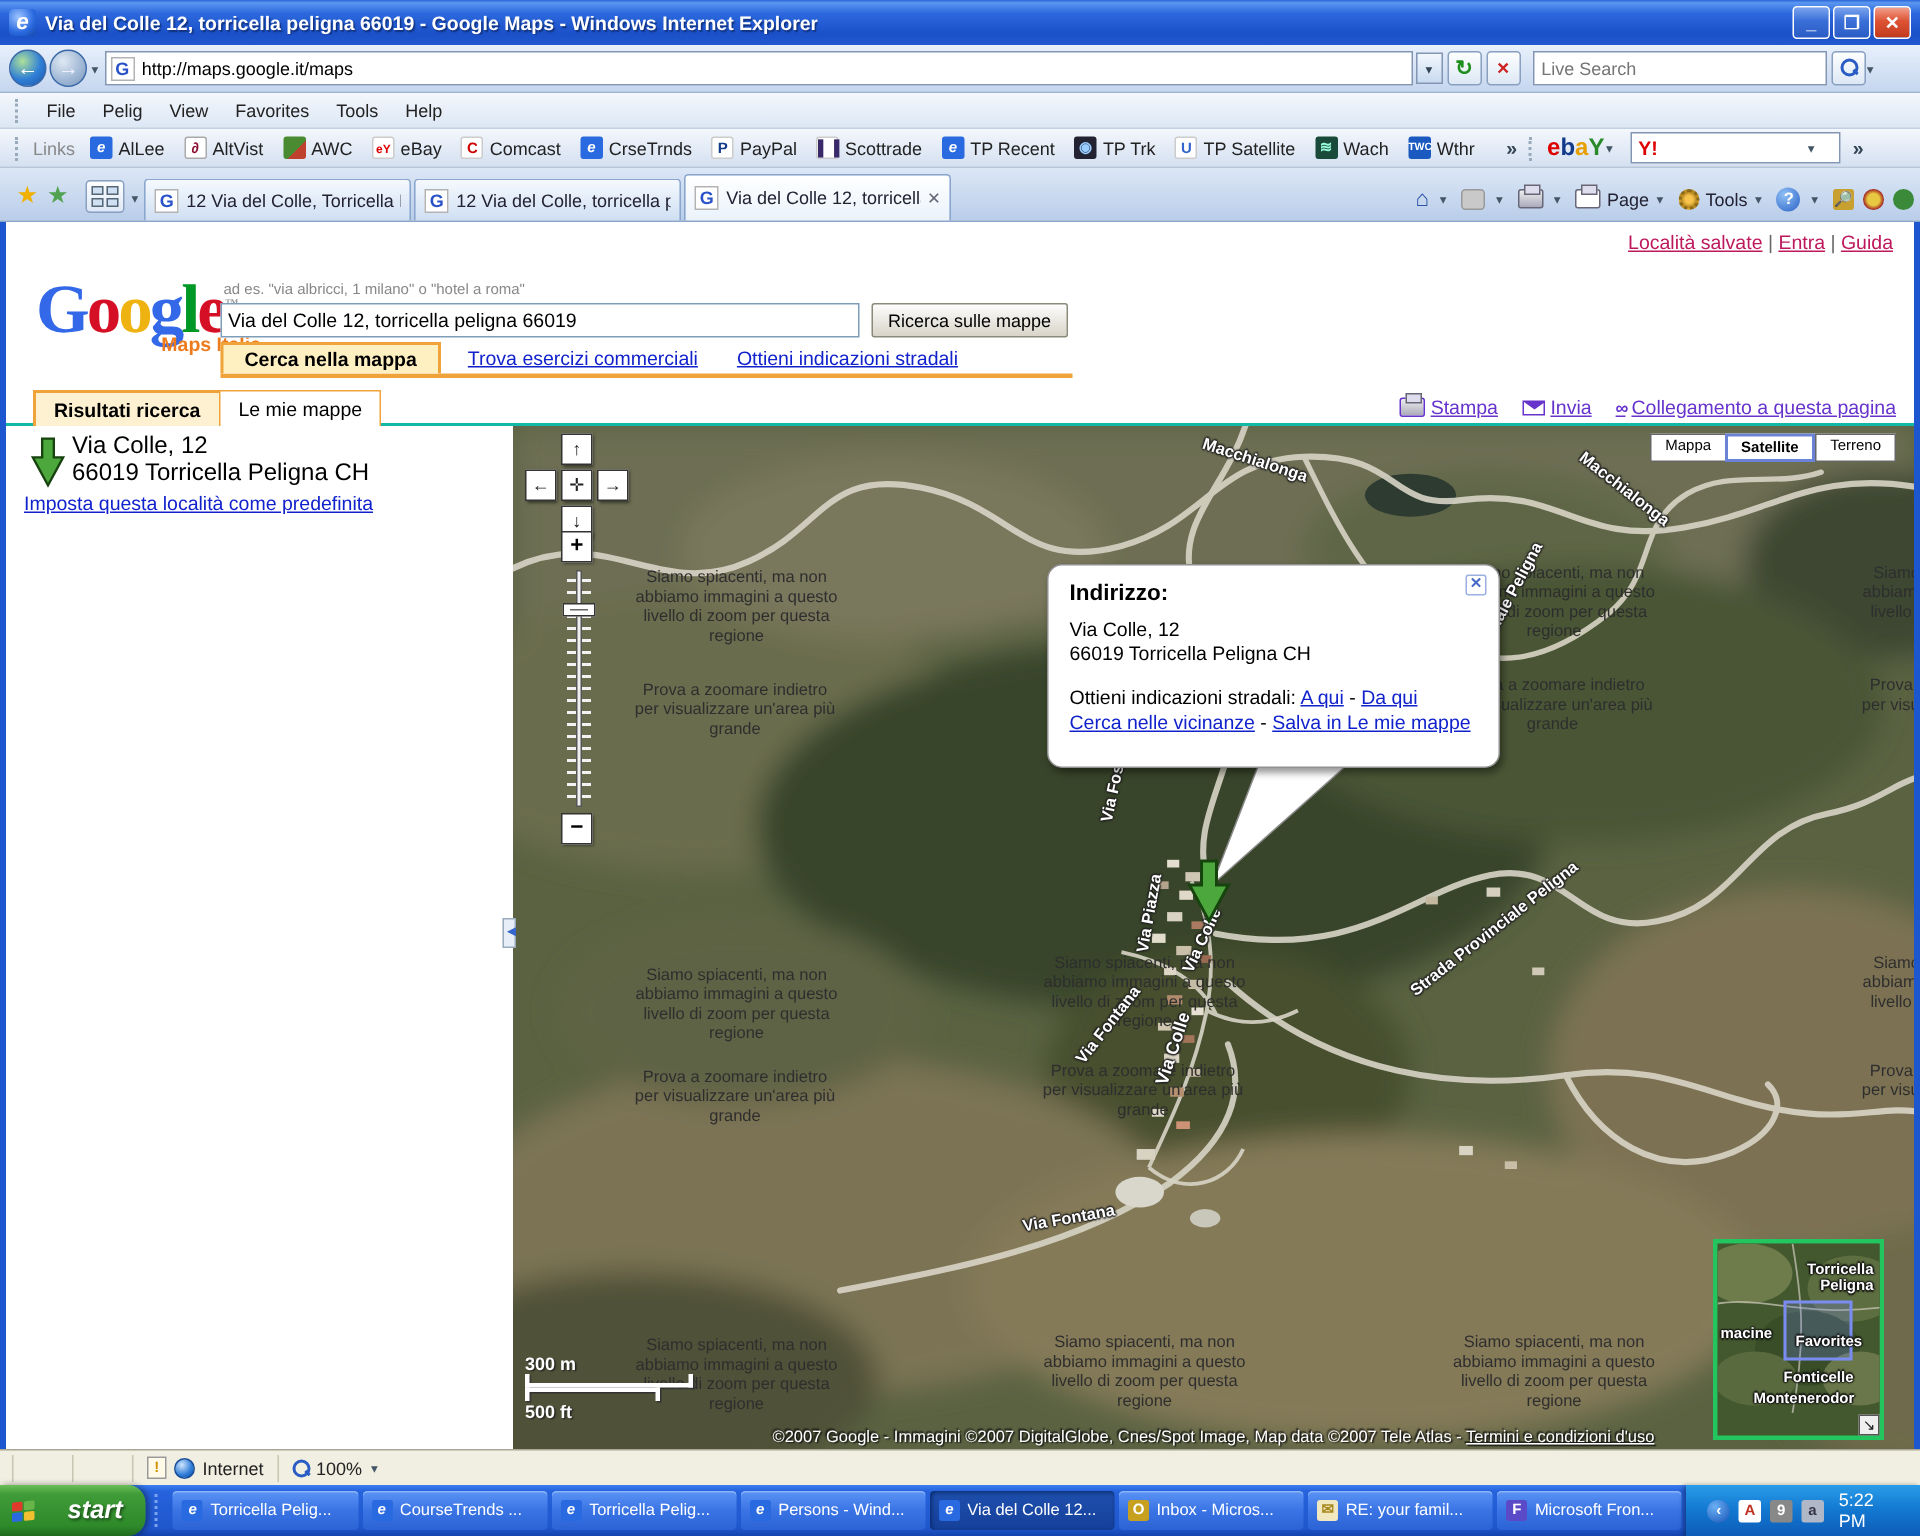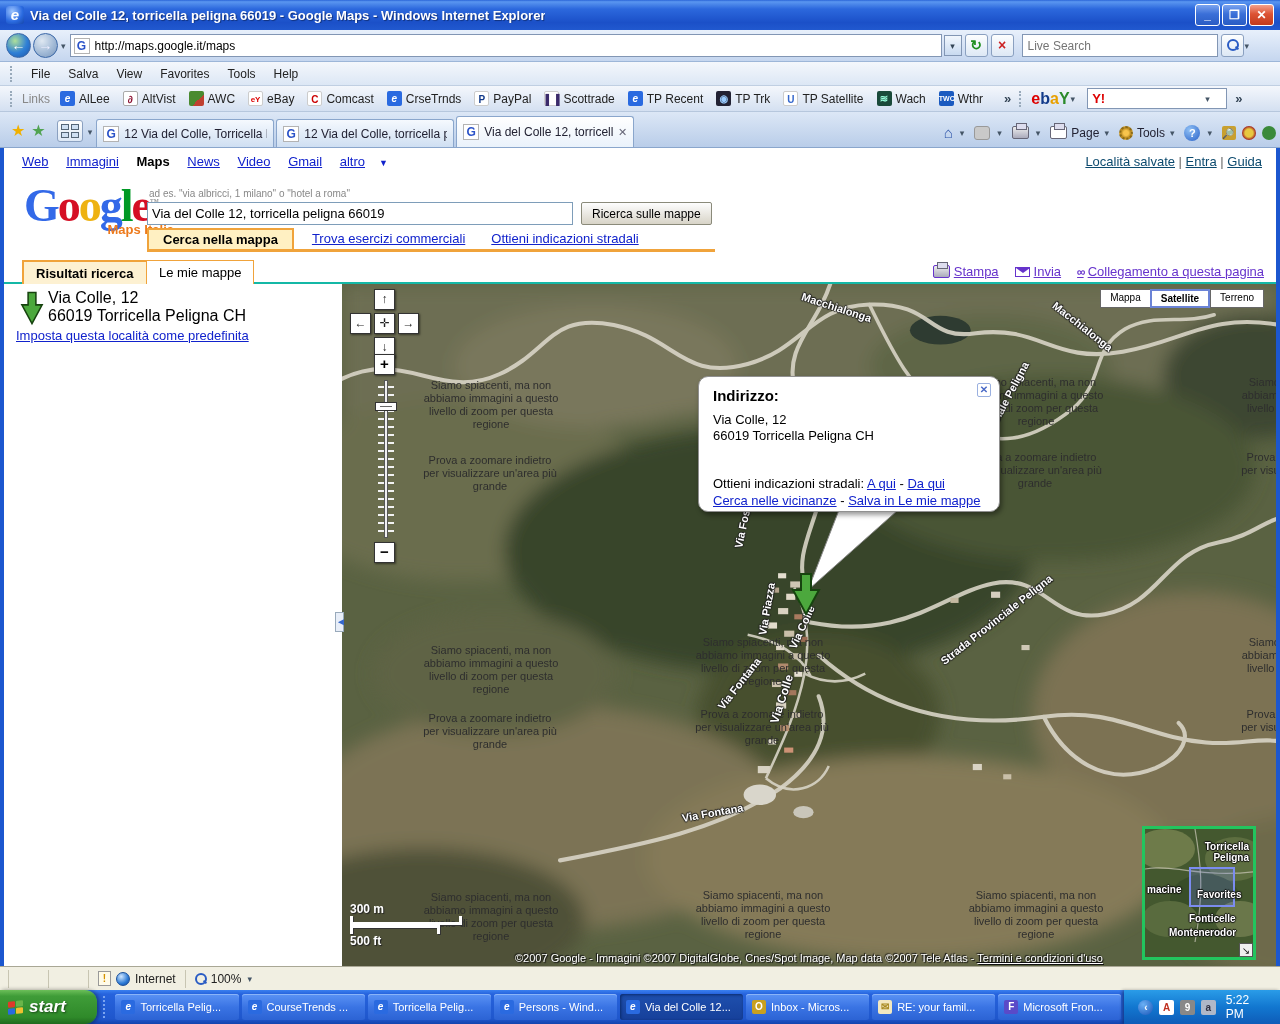--- a/index.html
+++ b/index.html
@@ -78,21 +78,21 @@
 .printico{display:inline-block;width:17px;height:13px;background:linear-gradient(#eee,#aab);border:1px solid #667;border-radius:2px;position:relative}
 .printico::before{content:"";position:absolute;left:3px;top:-4px;width:9px;height:5px;background:#dde;border:1px solid #667}
 
 
 .page{position:absolute;left:0;top:148px;width:1280px;height:818px;background:#fff;border-left:4px solid #1c57cf;border-right:4px solid #1c57cf}
 .gnav{position:absolute;left:18px;top:6px;font-size:13px}
 .gnav a{color:#1122cc;text-decoration:underline;margin-right:14px}
 .gnav .cur{font-weight:bold;color:#000;margin-right:14px}
 .gnav .caret{color:#1122cc;font-size:9px}
 .gnav-right{position:absolute;right:14px;top:6px;font-size:13px;color:#666}
-.gnav-right a{color:#0c4a6e;text-decoration:underline}
+.gnav-right a{color:#be185d;text-decoration:underline}
 .glogo{position:absolute;left:20px;top:32px;width:150px}
 .glogo .word{font-family:"Liberation Serif",serif;font-weight:bold;font-size:46px;letter-spacing:-2px;line-height:44px}
 .glogo sup{font-size:9px;color:#999}
 .glogo .sub{color:#ed7a1c;font-weight:bold;font-size:13px;text-align:right;margin-top:-6px}
 .hint{position:absolute;left:145px;top:40px;font-size:10px;color:#888}
 .gsearch{position:absolute;left:143px;top:54px;display:flex}
 .gsearch input{width:426px;height:23px;border:1px solid #7e9db9;font-size:13px;padding:0 4px;font-family:"Liberation Sans",sans-serif}
 .gsbtn{margin-left:8px;height:23px;font-size:12px;padding:0 10px;background:linear-gradient(#fdfdfd,#d8d4c8);border:1px solid #8a8a7a;border-radius:2px}
 .gtabs{position:absolute;left:143px;top:82px;width:568px;height:22px;border-bottom:3px solid #f0a33b;display:flex;align-items:flex-end}
 .gtab-active{background:#fff0c2;border:2px solid #f0a33b;border-bottom:none;font-weight:bold;font-size:13px;padding:2px 14px;margin-right:18px}
@@ -127,21 +127,21 @@
 .ztrack{position:absolute;left:36px;top:96px;width:16px;height:158px;z-index:6;
  background:repeating-linear-gradient(to bottom,transparent 0 6px,#f2f2f2 6px 8px)}
 .zbar{position:absolute;left:42px;top:96px;width:4px;height:158px;background:#efefef;border:1px solid #555;z-index:6}
 .zhandle{position:absolute;left:33px;top:118px;width:22px;height:9px;background:#fdfdfd;border:1px solid #333;z-index:8}
 .zhandle::after{content:"";display:block;margin:3px 4px;border-top:1px solid #666}
 .marker{position:absolute;z-index:5}
 .bubble{position:absolute;left:356px;top:92px;width:302px;height:136px;background:#fff;border:1px solid #909090;border-radius:10px;
  box-shadow:2px 3px 5px rgba(0,0,0,.4);z-index:4;padding:10px 14px;font-size:13px;color:#000}
 .bubble h3{font-size:15px;margin-bottom:8px}
 .bubble .ln{line-height:16px}
-.bubble .links{margin-top:31px;line-height:17px}
+.bubble .links{margin-top:12px;line-height:17px}
 .bubble a{color:#1122cc;text-decoration:underline}
 .bclose{position:absolute;right:8px;top:6px;width:14px;height:14px;border:1px solid #9ab0e0;border-radius:2px;color:#4969c6;font-size:10px;line-height:12px;text-align:center;font-weight:bold}
 .tailsvg{position:absolute;left:0;top:0;width:934px;height:682px;z-index:3;pointer-events:none}
 .scalewrap{position:absolute;left:8px;top:618px;z-index:6;color:#fff;font-size:12px;font-weight:bold;text-shadow:1px 1px 1px #222}
 .sbar{height:9px;border-left:3px solid #fff;border-right:3px solid #fff;filter:drop-shadow(1px 1px 0 #333)}
 .sbar.m{width:112px;border-bottom:3px solid #fff}
 .sbar.ft{width:90px;border-top:3px solid #fff}
 .copybar{position:absolute;left:0;bottom:2px;width:100%;text-align:center;z-index:5;font-size:11px;color:#fff;
  text-shadow:1px 1px 1px #111,-1px -1px 1px #111}
 .copybar a{color:#fff;text-decoration:underline}
@@ -154,21 +154,21 @@
 .statusbar{position:absolute;left:0;top:966px;width:1280px;height:24px;background:#f1efe2;border-top:1px solid #a9a795;
  display:flex;align-items:center;font-size:12px;color:#222;padding:0 8px}
 .sb-left{flex:1}
 .sb-pane{border-left:1px solid #c8c5b2;height:18px;display:flex;align-items:center;padding:0 9px;gap:5px}
 .globe{width:14px;height:14px;border-radius:50%;background:radial-gradient(circle at 35% 30%,#cfe6ff,#2d7bd6 60%,#14459a);border:1px solid #1a4f9a;position:relative}
 .alerti{width:13px;height:15px;background:#fffbe8;border:1px solid #999;color:#d49200;font-size:10px;font-weight:bold;text-align:center;line-height:14px}
 
 
 .taskbar{position:absolute;left:0;top:990px;width:1280px;height:34px;
  background:linear-gradient(180deg,#3a80f0 0%,#2663dd 12%,#1f56cc 85%,#1243ad 100%);display:flex;align-items:center}
-.startbtn{height:34px;width:98px;border-radius:0 12px 12px 0;display:flex;align-items:center;gap:6px;padding:0 14px 0 8px;
+.startbtn{height:34px;width:98px;border-radius:0 12px 12px 0;display:flex;align-items:center;gap:22px;padding:0 14px 0 8px;
  background:linear-gradient(180deg,#6cbf59 0%,#3f9c38 18%,#2f8a2a 80%,#1f6a1e 100%);box-shadow:2px 0 4px rgba(0,0,0,.4)}
 .startbtn .slabel{color:#fff;font-size:17px;font-weight:bold;font-style:italic;text-shadow:1px 1px 2px #1a4a18}
 .winflag{display:grid;grid-template-columns:7px 7px;grid-gap:1px;transform:skewY(-6deg)}
 .winflag i{width:7px;height:6px;border-radius:1px}
 .taskdots{width:6px;height:22px;border-left:2px dotted #7ba4ef;margin:0 6px}
 .taskwin{width:124px;height:26px;margin-right:3px;border-radius:3px;background:linear-gradient(180deg,#5b93f5,#3a74e4 50%,#2c63d4);
  box-shadow:inset 0 1px 0 #8ab4f8;display:flex;align-items:center;gap:5px;padding:0 6px;color:#fff;font-size:11px}
 .taskwin.active{background:linear-gradient(180deg,#1e4fae,#16409a);box-shadow:inset 1px 1px 3px #0a2a6a}
 .taskwin .lbl{white-space:nowrap;overflow:hidden}
 .twico{width:14px;height:14px;flex:0 0 auto;border-radius:2px;font-size:10px;font-weight:bold;text-align:center;line-height:14px;color:#fff}
@@ -206,21 +206,21 @@
     <span class="livesearch">
       <input placeholder="Live Search" style="">
     </span>
     <span class="sqbtn"><span class="lens"></span></span>
     <span class="smalldrop">▾</span>
   </div>
 
   <div class="menurow">
     <span class="grip"></span>
     <span class="menuitem">File</span>
-    <span class="menuitem">Salva</span>
+    <span class="menuitem">Pelig</span>
     <span class="menuitem">View</span>
     <span class="menuitem">Favorites</span>
     <span class="menuitem">Tools</span>
     <span class="menuitem">Help</span>
   </div>
 
   <div class="linksrow">
     <span class="grip"></span>
     <span class="linkslabel">Links</span>
     <span class="linkitem">
@@ -330,29 +330,20 @@
       <span class="qmark">?</span>
         <span class="smalldrop">▾</span>
       <span class="trayico" style="background:#c8a030;width:14px;height:14px">🔎</span>
       <span class="trayico" style="background:radial-gradient(circle,#e8c840 40%,#a02020 70%);border-radius:50%;width:14px;height:14px"></span>
       <span class="trayico" style="background:#3a8a3a;border-radius:50%;width:14px;height:14px"></span>
     </span>
   </div>
 
   <div class="page">
 
-    <div class="gnav">
-      <a href="#">Web</a>
-      <a href="#">Immagini</a>
-      <span class="cur">Maps</span>
-      <a href="#">News</a>
-      <a href="#">Video</a>
-      <a href="#">Gmail</a>
-      <a href="#">altro</a><span class="caret">▼</span>
-    </div>
     <div class="gnav-right">
       <a href="#">Località salvate</a> |
       <a href="#">Entra</a> |
       <a href="#">Guida</a>
     </div>
 
     <div class="glogo">
       <div class="word">
         <span style="color:#3369e8">G</span><span style="color:#d50f25">o</span><span style="color:#eeb211">o</span><span style="color:#3369e8">g</span><span style="color:#009925">l</span><span style="color:#d50f25">e</span><sup>™</sup>
       </div>

